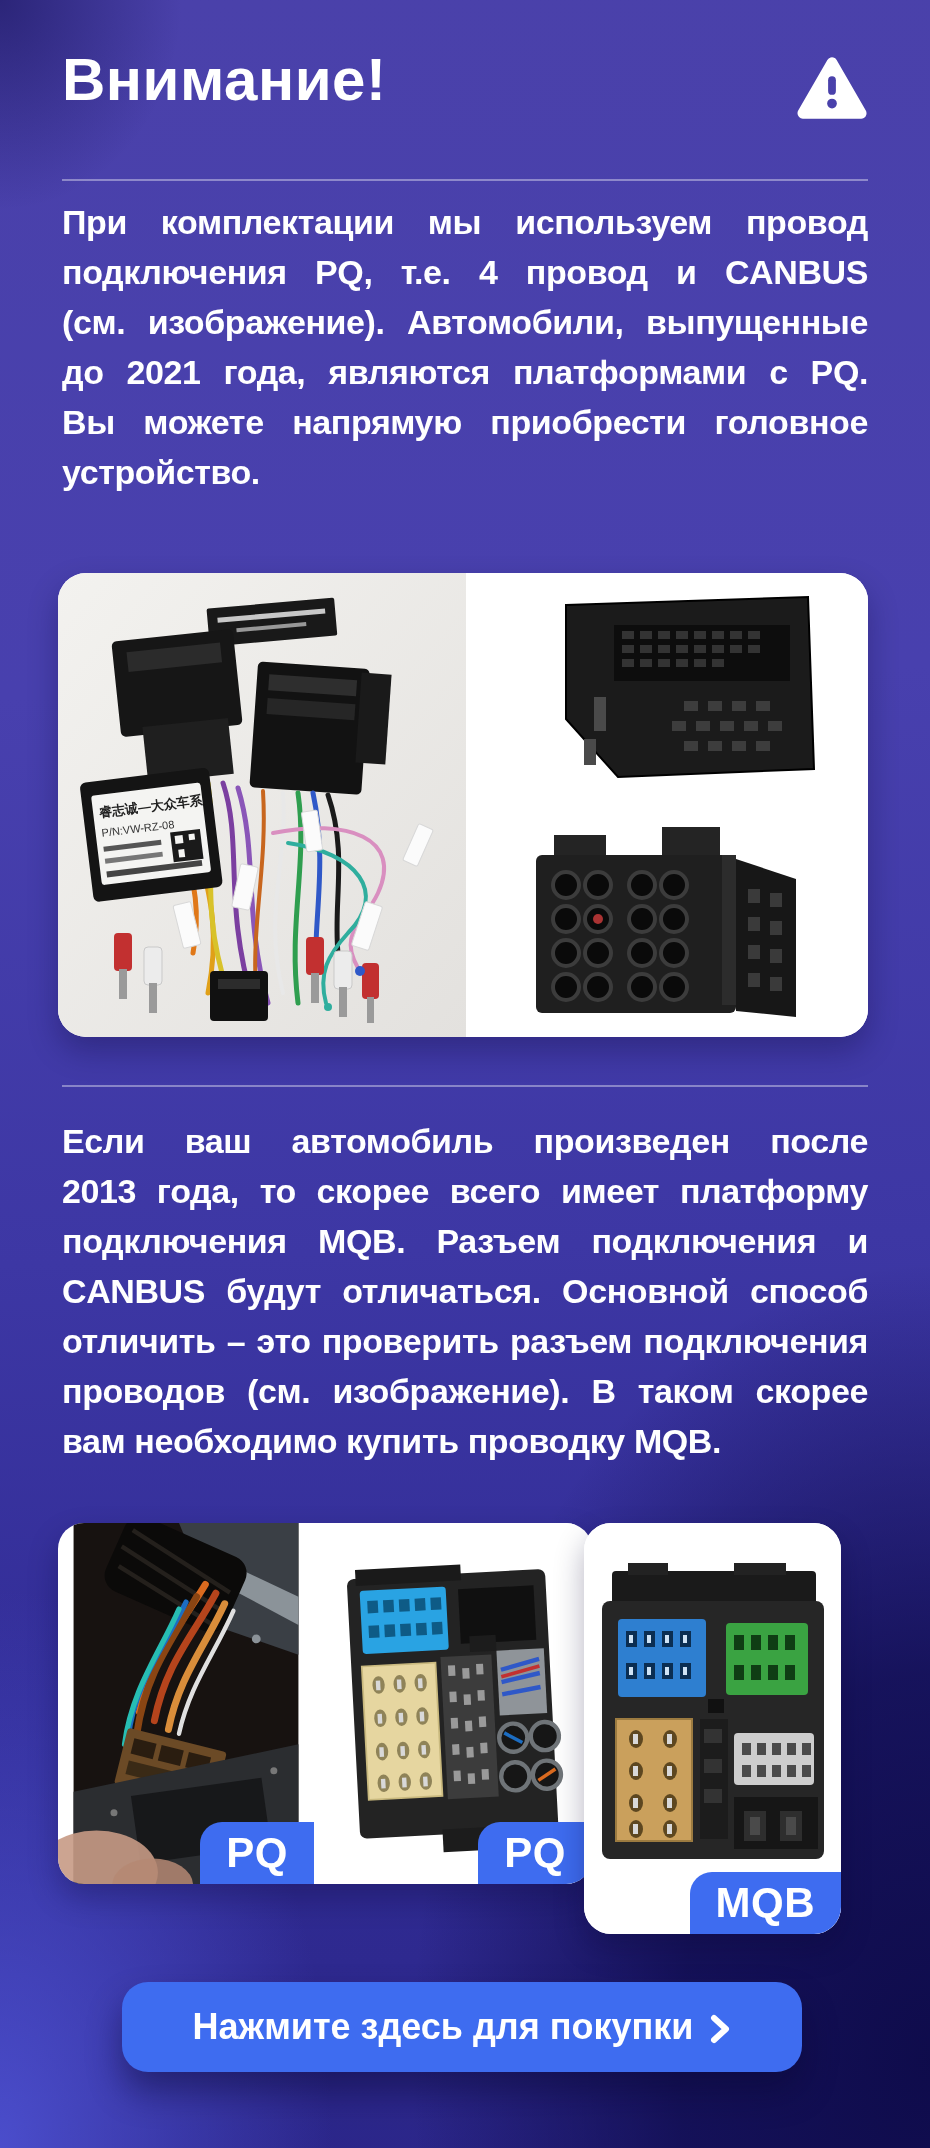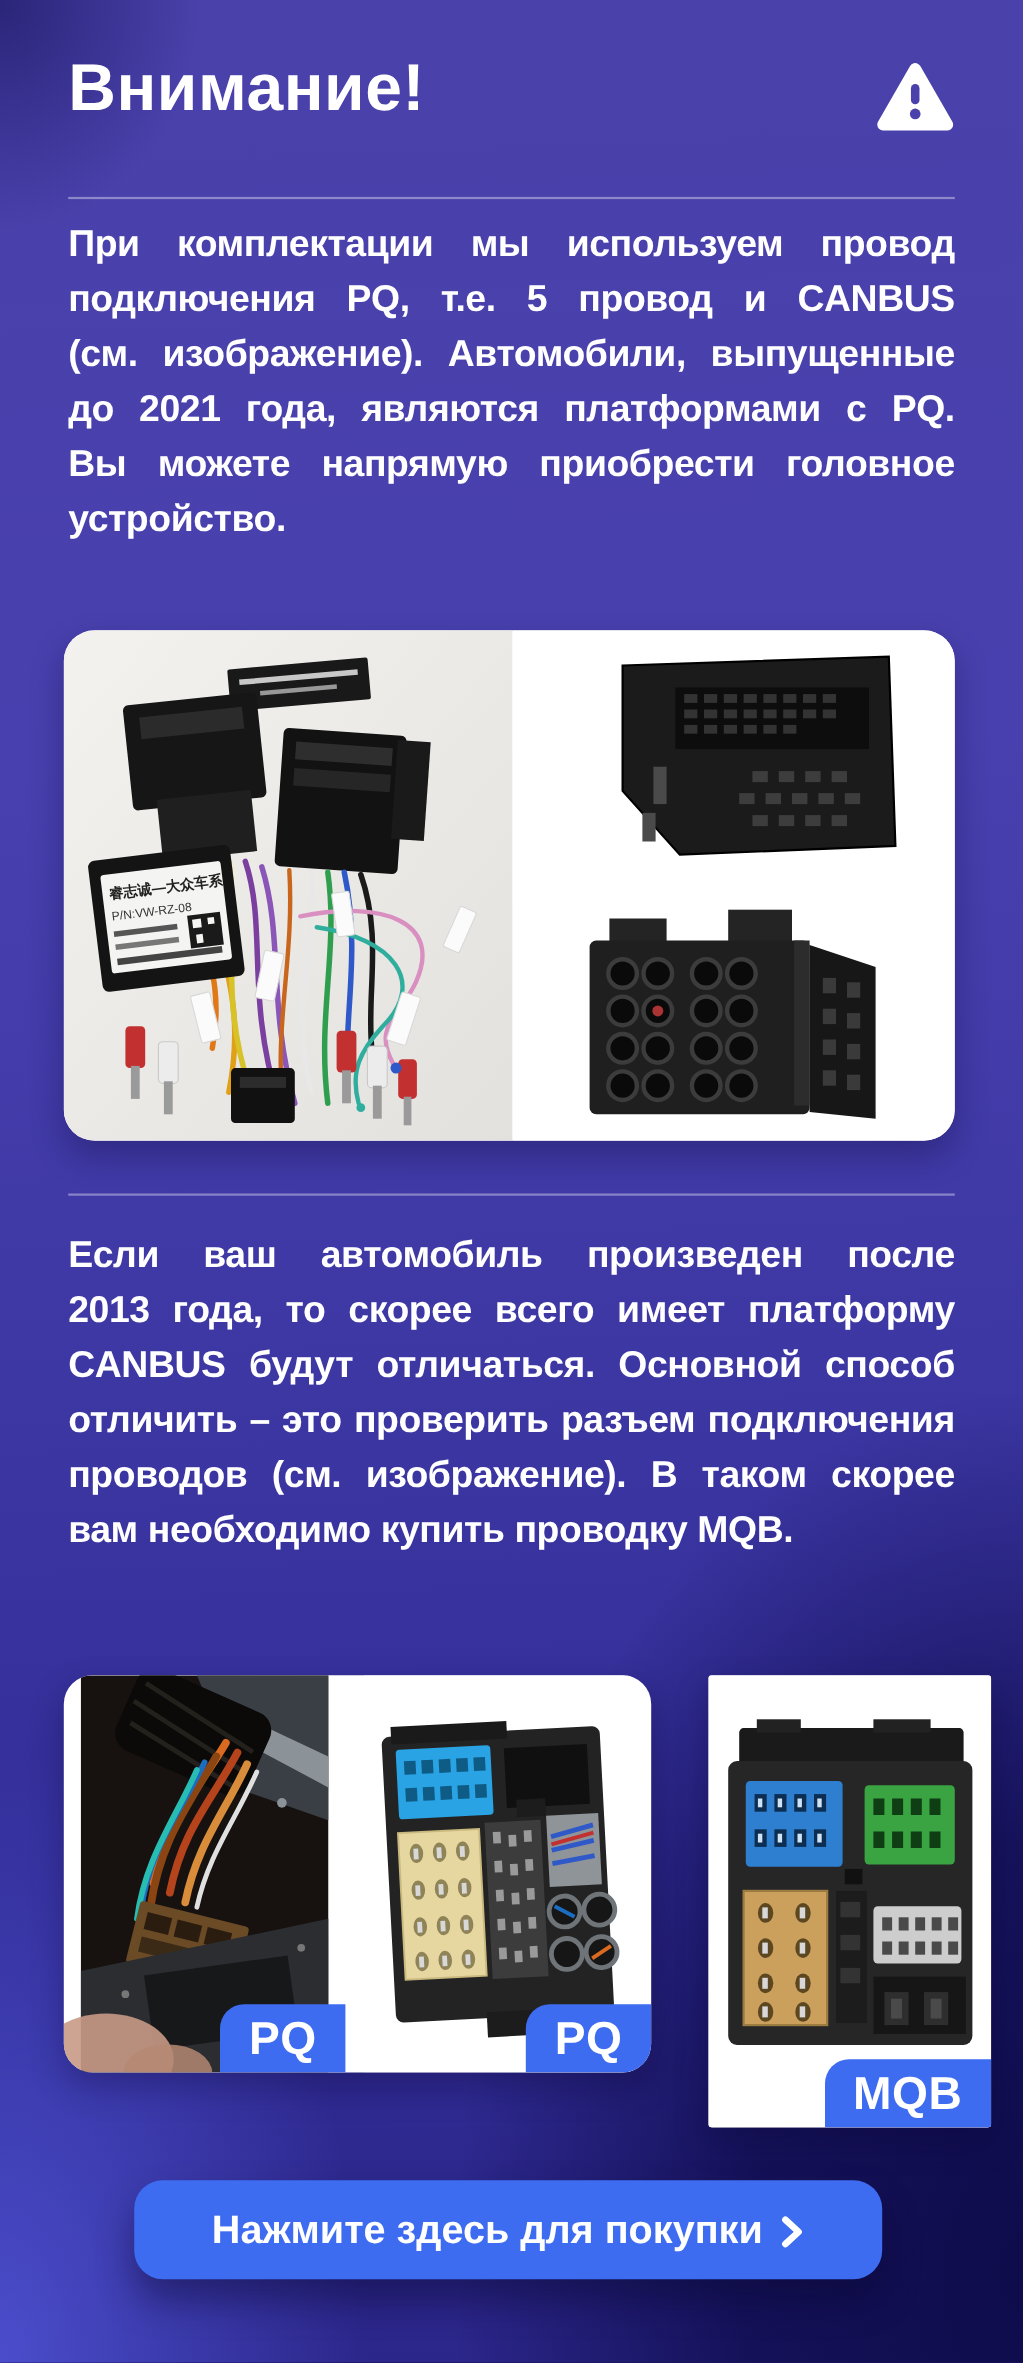--- a/index.html
+++ b/index.html
@@ -22,21 +22,21 @@
   .para{position:absolute;left:62px;width:806px;font-size:34px;font-weight:bold;letter-spacing:-.4px;}
   .para .ln{line-height:50px;text-align:justify;text-align-last:justify;white-space:nowrap;}
   .para .ln.last{text-align-last:left;}
   .p1{top:197px}.p2{top:1116px}
   .card{
     position:absolute;background:#fff;border-radius:28px;overflow:hidden;
     display:flex;box-shadow:0 14px 30px rgba(10,8,50,.30);
   }
   .card-top{left:58px;top:573px;width:810px;height:464px;}
   .card-bl{left:58px;top:1523px;width:534px;height:361px;border-radius:26px;}
-  .card-br{left:644px;top:1523px;width:257px;height:411px;border-radius:3px;align-items:center;}
+  .card-br{left:584px;top:1523px;width:257px;height:411px;border-radius:27px;align-items:center;}
   .ph{position:relative;height:100%;}
   .ph svg{display:block;width:100%;height:100%;}
   .badge{
     position:absolute;right:0;bottom:0;height:62px;display:flex;align-items:center;justify-content:center;
     background:#3e6cf0;color:#fff;font-size:42px;font-weight:bold;border-top-left-radius:22px;
     padding:0 26px;letter-spacing:.5px;
   }
   .cta{
     position:absolute;left:122px;top:1982px;width:680px;height:90px;border:none;cursor:pointer;
     background:#3e6cf0;border-radius:26px;color:#fff;font-family:inherit;
@@ -60,21 +60,21 @@
         <circle cx="36" cy="49" r="5" fill="#000"></circle>
       </mask>
       <rect width="72" height="66" fill="#ffffff" mask="url(#wm)"></rect>
     </svg>
   </div>
 
   <div class="divider d1"></div>
 
   <div class="para p1">
     <div class="ln">При комплектации мы используем провод</div>
-    <div class="ln">подключения PQ, т.е. 5 провод и CANBUS</div>
+    <div class="ln">подключения PQ, т.е. 4 провод и CANBUS</div>
     <div class="ln">(см. изображение). Автомобили, выпущенные</div>
     <div class="ln">до 2021 года, являются платформами с PQ.</div>
     <div class="ln">Вы можете напрямую приобрести головное</div>
     <div class="ln last">устройство.</div>
   </div>
 
   <div class="card card-top">
     <div class="ph" style="width:408px">
       <svg viewBox="0 0 408 464">
         <defs>
@@ -251,20 +251,21 @@
         </g>
       </svg>
     </div>
   </div>
 
   <div class="divider d2"></div>
 
   <div class="para p2">
     <div class="ln">Если ваш автомобиль произведен после</div>
     <div class="ln">2013 года, то скорее всего имеет платформу</div>
+    <div class="ln">подключения MQB. Разъем подключения и</div>
     <div class="ln">CANBUS будут отличаться. Основной способ</div>
     <div class="ln">отличить – это проверить разъем подключения</div>
     <div class="ln">проводов (см. изображение). В таком скорее</div>
     <div class="ln last">вам необходимо купить проводку MQB.</div>
   </div>
 
   <div class="card card-bl">
     <div class="ph" style="width:256px">
       <svg viewBox="0 0 256 411">
         <rect width="256" height="411" fill="#171210"></rect>

